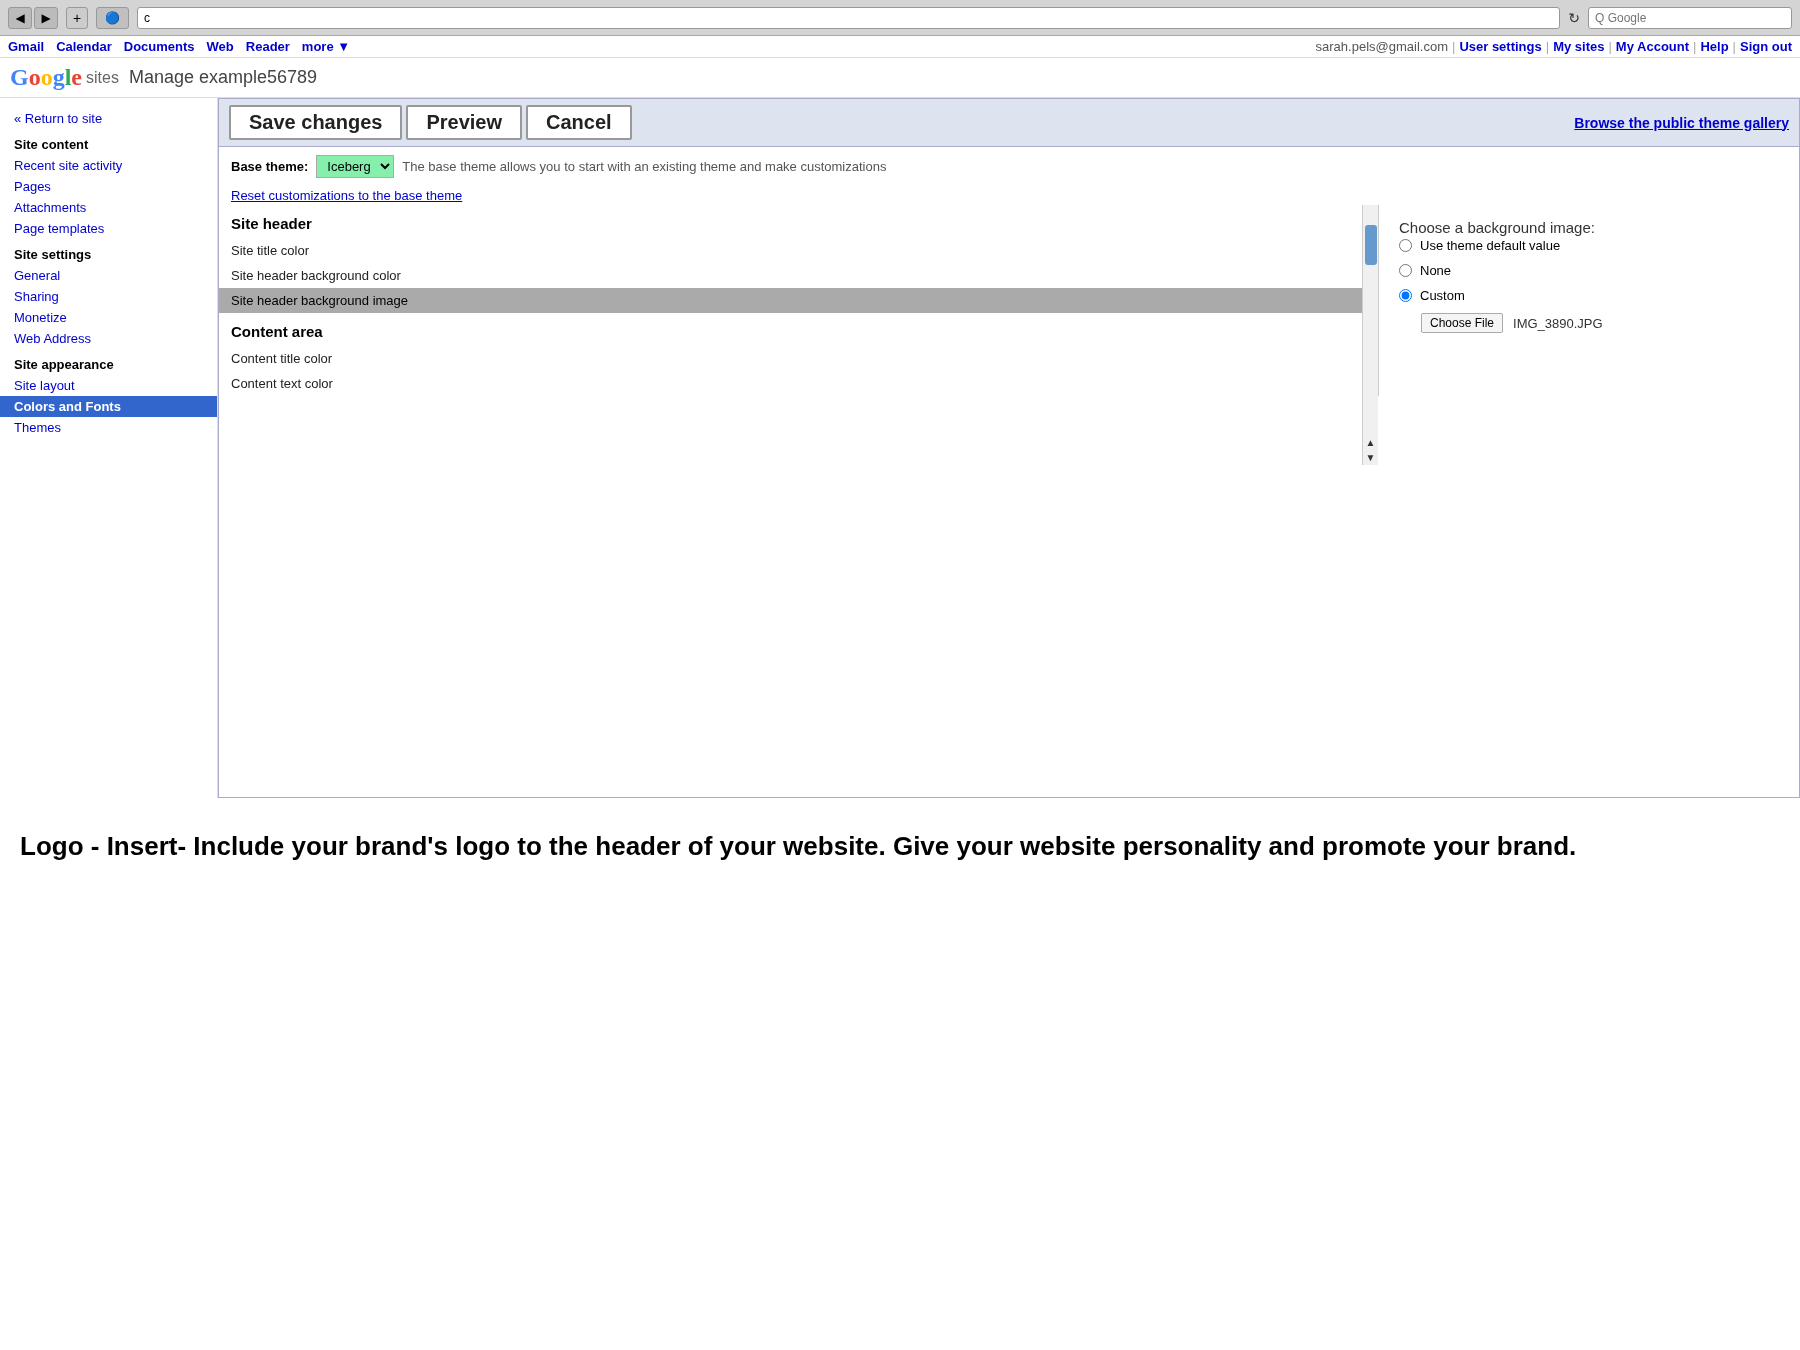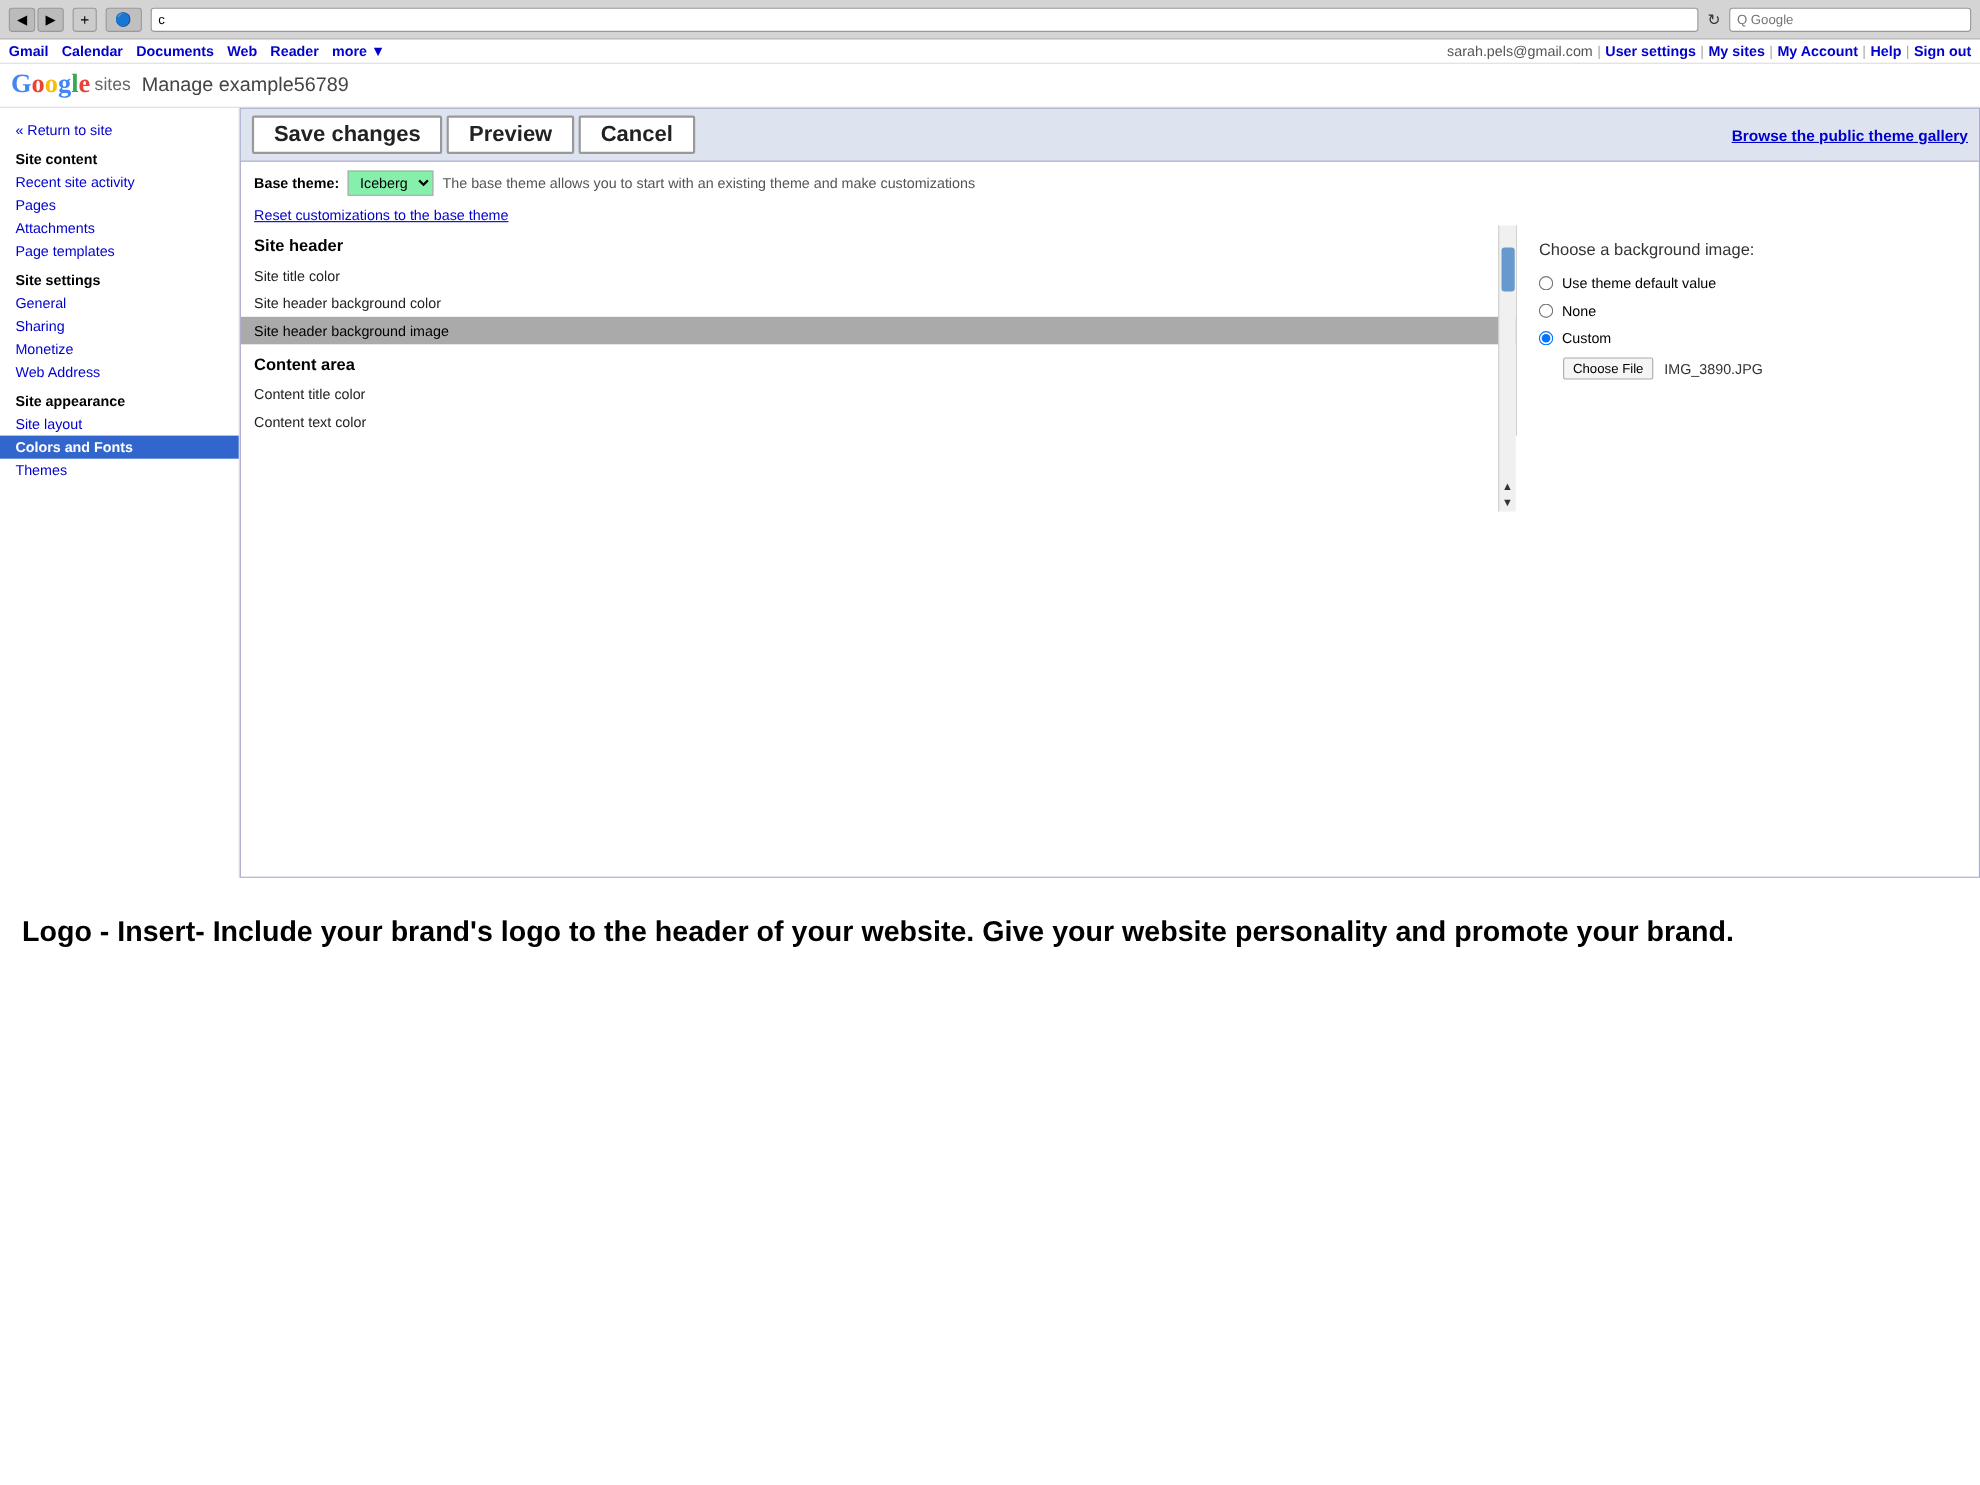--- a/index.html
+++ b/index.html
@@ -49,21 +49,21 @@
       border: 1px solid #999;
       border-radius: 3px;
       padding: 0 6px;
       font-size: 12px;
       background: #fff;
     }
     .refresh-btn {
       font-size: 14px; cursor: pointer; color: #333;
     }
     .search-bar {
-      width: 220px;
+      width: 204px;
       height: 22px;
       border: 1px solid #999;
       border-radius: 3px;
       padding: 0 6px;
       font-size: 12px;
     }
 
     
     .toolbar-nav {
       background: #fff;
@@ -267,21 +267,21 @@
 
     
     .bg-image-panel {
       width: 420px;
       padding: 14px 20px;
       font-size: 13px;
     }
     .bg-panel-title {
       font-size: 15px;
       font-weight: normal;
-      margin-bottom: 14px;
+      margin-bottom: 2px;
       color: #333;
     }
     .radio-option {
       display: flex;
       align-items: center;
       gap: 8px;
       margin-bottom: 10px;
       font-size: 13px;
     }
     .radio-option input[type="radio"] {

